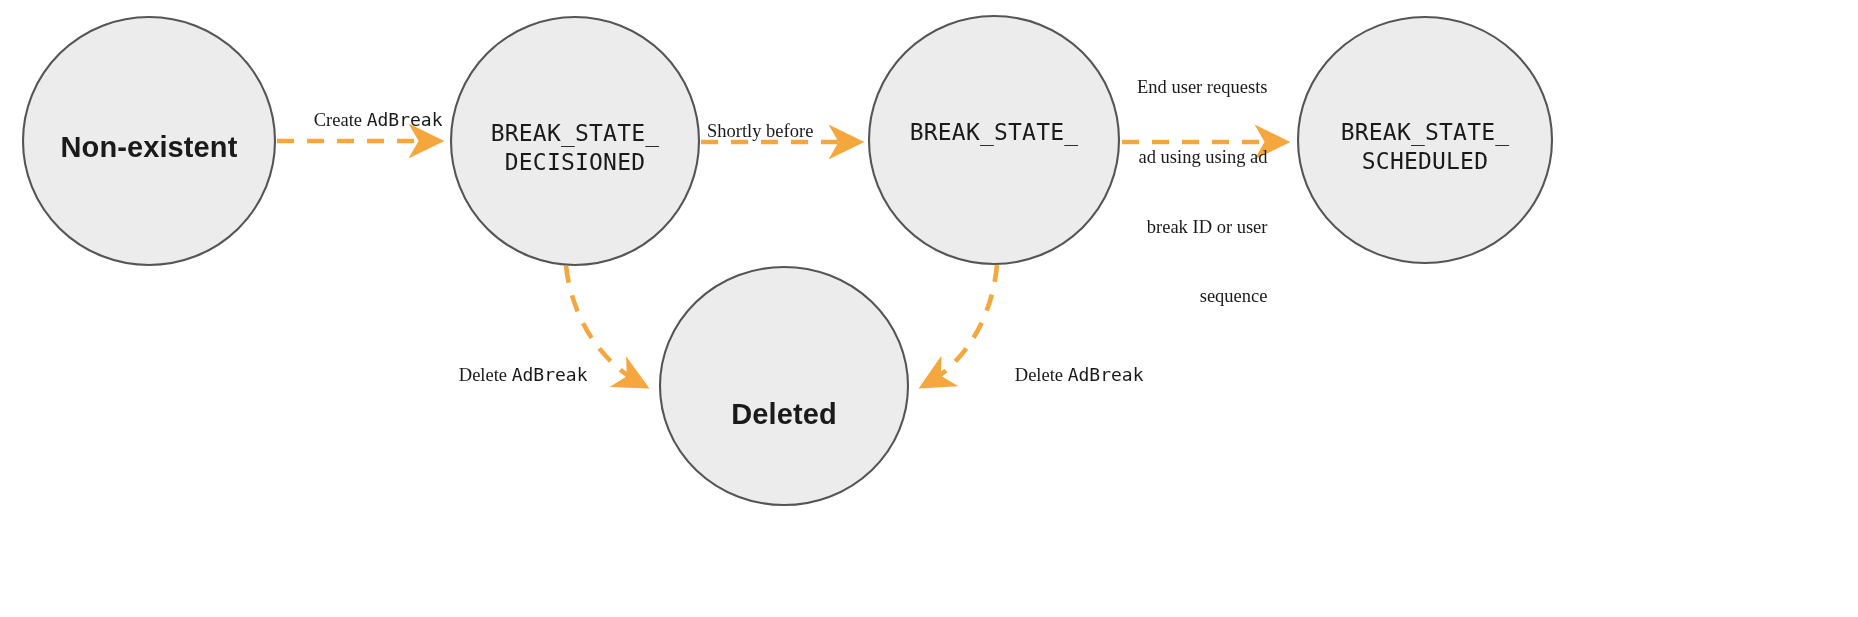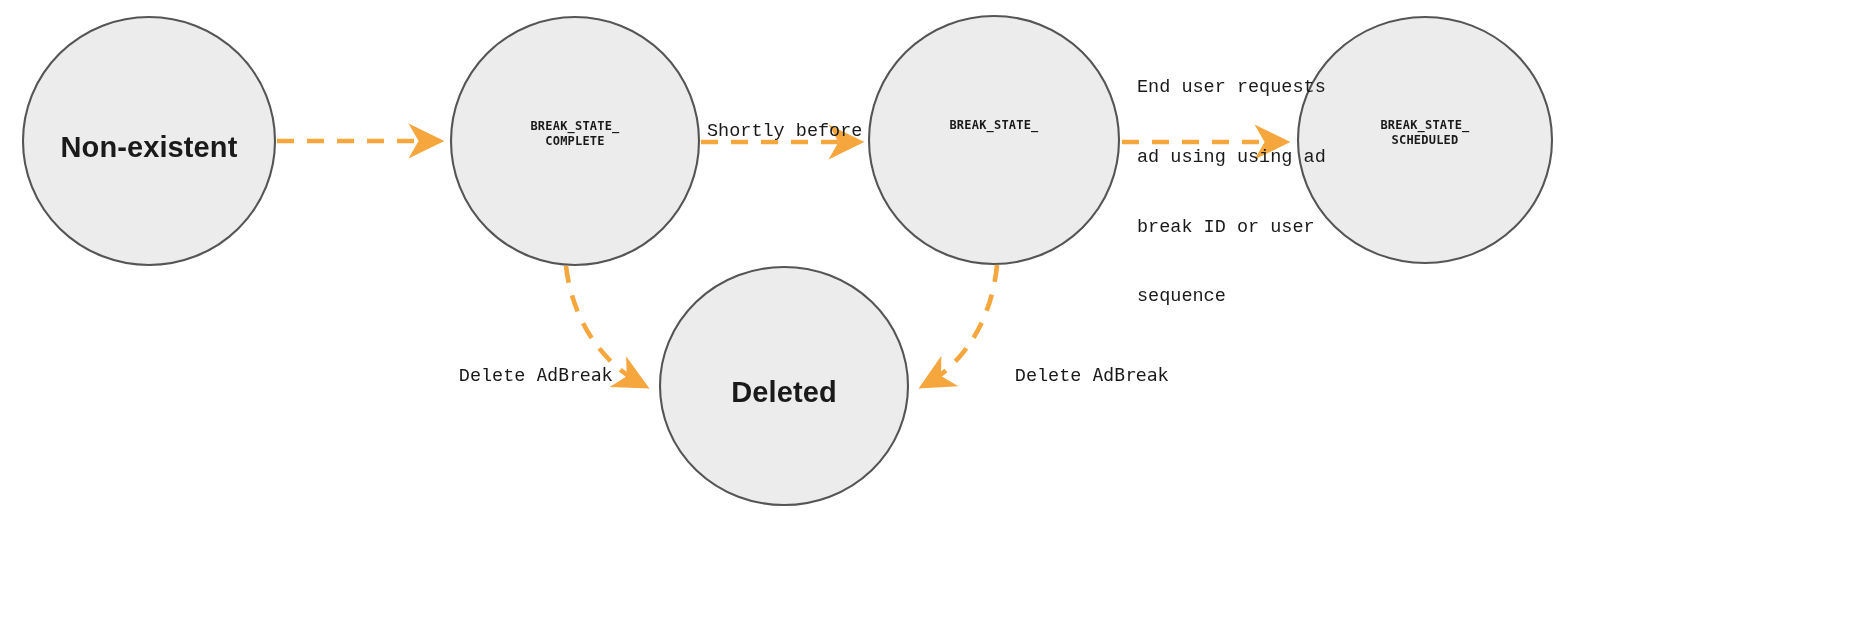--- a/index.html
+++ b/index.html
@@ -34,33 +34,34 @@
     line-height: 1.28;
   }
   .node-label.sans {
     font-family: "Liberation Sans", sans-serif;
     font-weight: bold;
     font-size: 29px;
     letter-spacing: 0.1px;
   }
   .node-label.mono {
     font-family: "DejaVu Sans Mono", monospace;
-    font-weight: bold;
-    font-size: 12px;
+    font-weight: normal;
+    font-size: 23px;
     letter-spacing: 0.2px;
   }
   .edge-label {
     position: absolute;
     color: #1a1a1a;
     line-height: 1.38;
     white-space: pre;
   }
   .edge-label .sans {
-    font-family: Liberation Mono, monospace;
+    font-family: Liberation Serif, serif;
     font-size: 18.5px;
+    text-align: right;
   }
   .edge-label .mono {
     font-family: "DejaVu Sans Mono", monospace;
     font-size: 18px;
   }
   .ln { display: block; }
 </style>
 </head>
 <body>
 
@@ -97,34 +98,37 @@
 
     <path d="M 566 266 C 572 318, 600 362, 643 385" fill="none" stroke="#f5a63c" stroke-width="4.6" stroke-dasharray="17 13" marker-end="url(#arrowhead)"></path>
 
     <path d="M 997 265 C 992 318, 966 362, 925 385" fill="none" stroke="#f5a63c" stroke-width="4.6" stroke-dasharray="17 13" marker-end="url(#arrowhead)"></path>
   </svg>
 
   <div class="node-label sans" style="left:29px; top:129px; width:240px;">Non-existent</div>
 
   <div class="node-label mono" style="left:455px; top:119px; width:240px;">
     <span class="ln">BREAK_STATE_</span>
-    <span class="ln">COMPLETE</span>
+    <span class="ln">DECISIONED</span>
   </div>
 
   <div class="node-label mono" style="left:874px; top:118px; width:240px;">
     <span class="ln">BREAK_STATE_</span>
   </div>
 
   <div class="node-label mono" style="left:1305px; top:118px; width:240px;">
     <span class="ln">BREAK_STATE_</span>
     <span class="ln">SCHEDULED</span>
   </div>
 
-  <div class="node-label sans" style="left:664px; top:374px; width:240px;">Deleted</div>
+  <div class="node-label sans" style="left:664px; top:396px; width:240px;">Deleted</div>
 
+  <div class="edge-label" style="left:296px; top:86px;">
+    <span class="sans">Create </span><span class="mono">AdBreak</span>
+  </div>
 
   <div class="edge-label" style="left:707px; top:75px;">
     <span class="ln sans">Shortly before</span>
   </div>
 
   <div class="edge-label" style="left:1137px; top:31px;">
     <span class="ln sans">End user requests</span>
     <span class="ln sans">ad using using ad</span>
     <span class="ln sans">break ID or user</span>
     <span class="ln sans">sequence</span>

